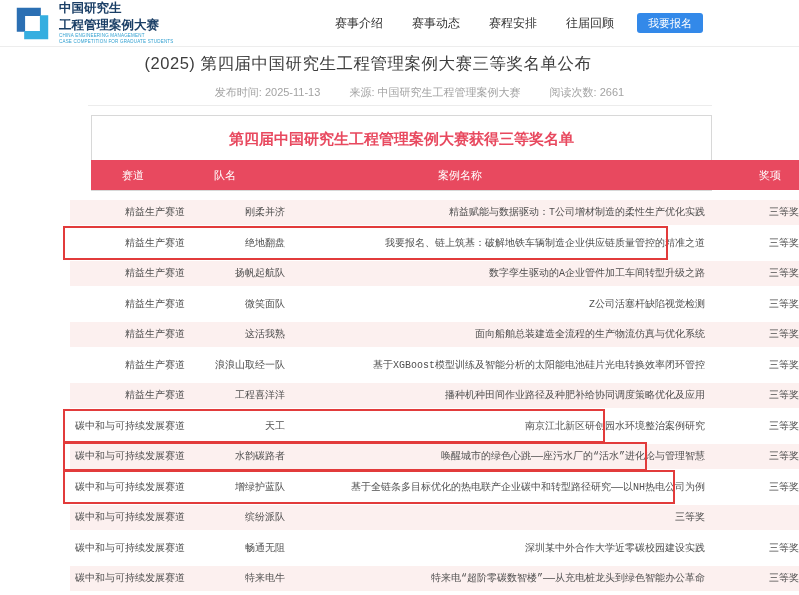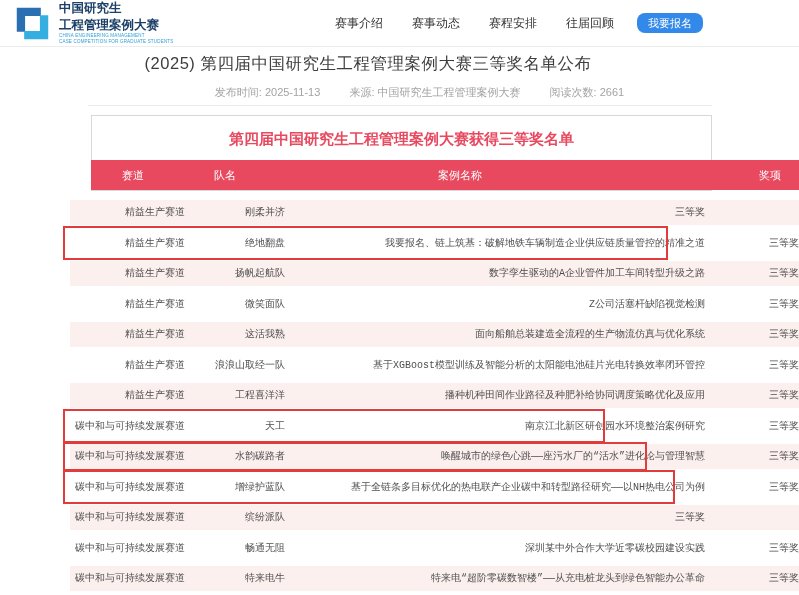--- a/index.html
+++ b/index.html
@@ -13,21 +13,21 @@
     padding:0 16px 0 14px; background:#fff; }
   .logo { display:flex; align-items:center; cursor:pointer; }
   .logo-icon { width:37px; height:37px; flex:0 0 auto; }
   .logo-text { margin-left:8px; }
   .logo-cn { font-size:12.5px; font-weight:bold; color:var(--navy,#1b3f66); line-height:1.3; white-space:nowrap; }
   .logo-en { font-size:4.5px; color:var(--logo-blue,#2f9fd0); line-height:1.4; letter-spacing:.2px; white-space:nowrap; }
   .nav { margin-left:auto; margin-right:92px; display:flex; align-items:center; gap:29px; }
   .nav-link { font-size:12px; color:#333; white-space:nowrap; cursor:pointer; }
   .cta { position:absolute; right:96px; top:13px; height:20px; padding:0 11px;
     background:var(--blue,#3389e9); color:#fff; font-size:11px; border:none;
-    border-radius:8px; line-height:20px; cursor:pointer; white-space:nowrap; }
+    border-radius:3px; line-height:20px; cursor:pointer; white-space:nowrap; }
 
   
   .page-title { position:absolute; top:53px; left:0; width:736px; text-align:center;
     font-size:16.5px; font-weight:500; color:#3d3d3d; letter-spacing:.5px; }
   .meta { position:absolute; top:85px; left:0; width:799px; text-align:center;
     font-size:11px; color:#a3a3a3;padding-left:40px; }
   .meta span { margin:0 13px; white-space:nowrap; }
   .divider { position:absolute; top:105px; left:88px; width:624px; height:1px; background:#ececec; }
 
   
@@ -96,20 +96,21 @@
     <span class="col-label">赛道</span>
     <span class="col-label">队名</span>
     <span class="col-label">案例名称</span>
     <span class="col-label">奖项</span>
   </div>
 
 <div class="rows">
     <div class="row alt">
       <div class="cell">精益生产赛道</div>
       <div class="cell">刚柔并济</div>
+      <div class="cell">精益赋能与数据驱动：T公司增材制造的柔性生产优化实践</div>
       <div class="cell">三等奖</div>
     </div>
     <div class="row">
       <div class="cell">精益生产赛道</div>
       <div class="cell">绝地翻盘</div>
       <div class="cell">我要报名、链上筑基：破解地铁车辆制造企业供应链质量管控的精准之道</div>
       <div class="cell">三等奖</div>
       <div class="hl" style="width: 605px;"></div>
     </div>
     <div class="row alt">

